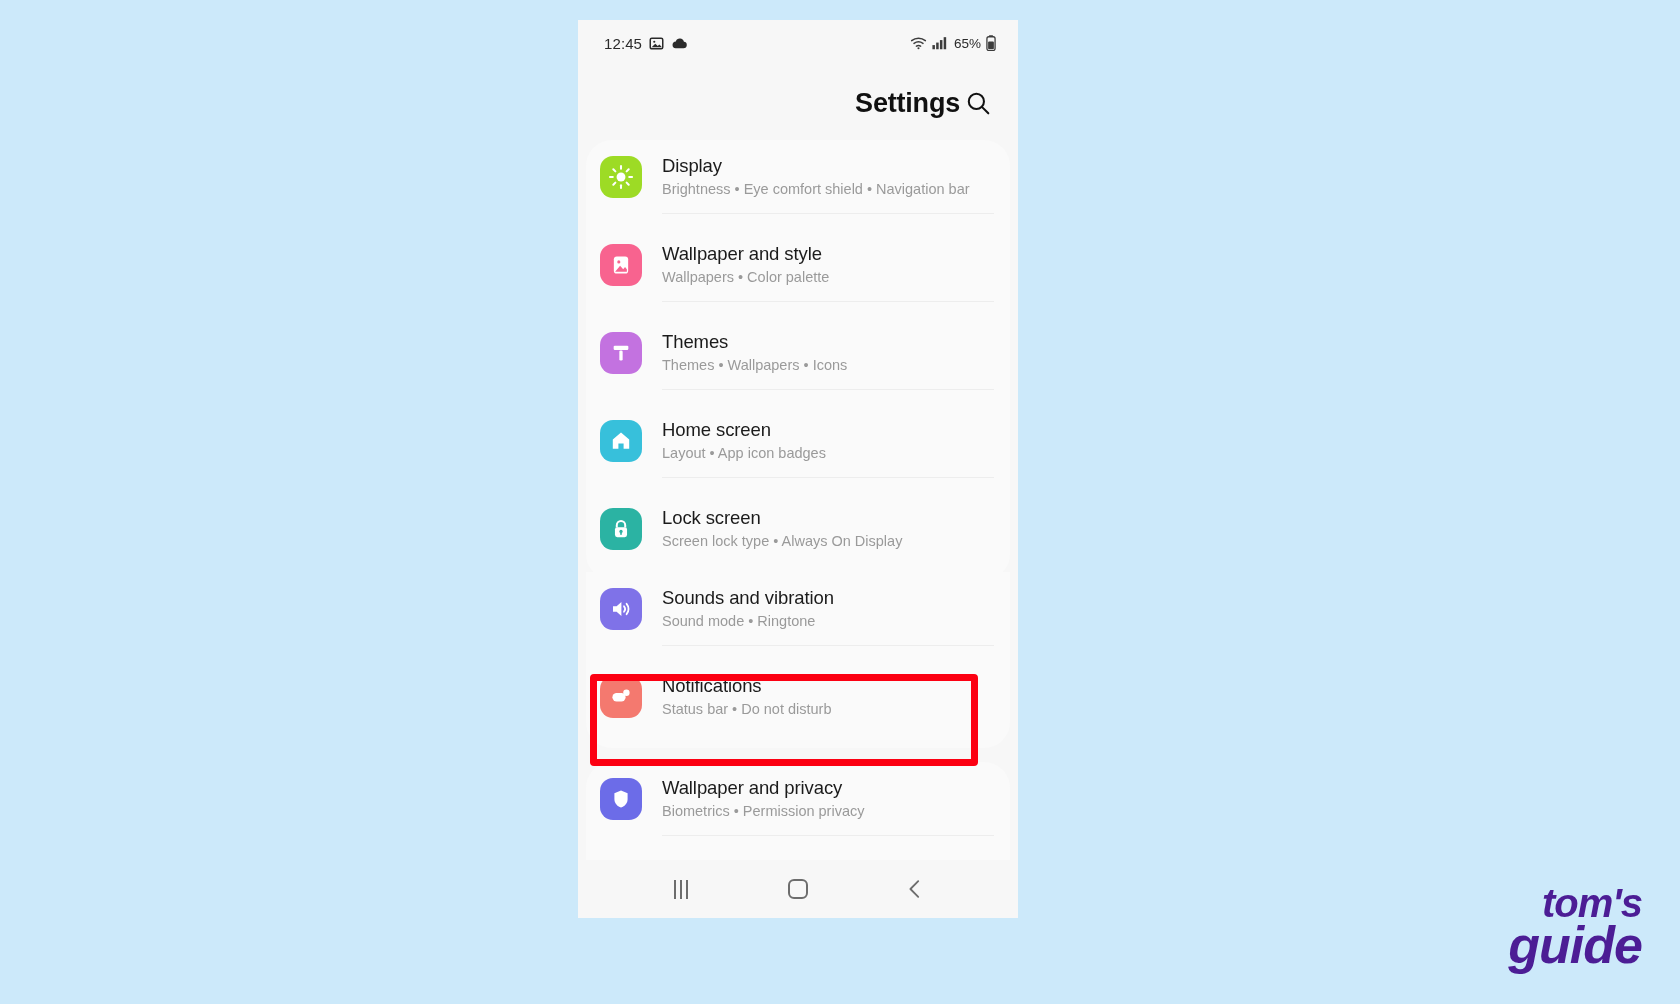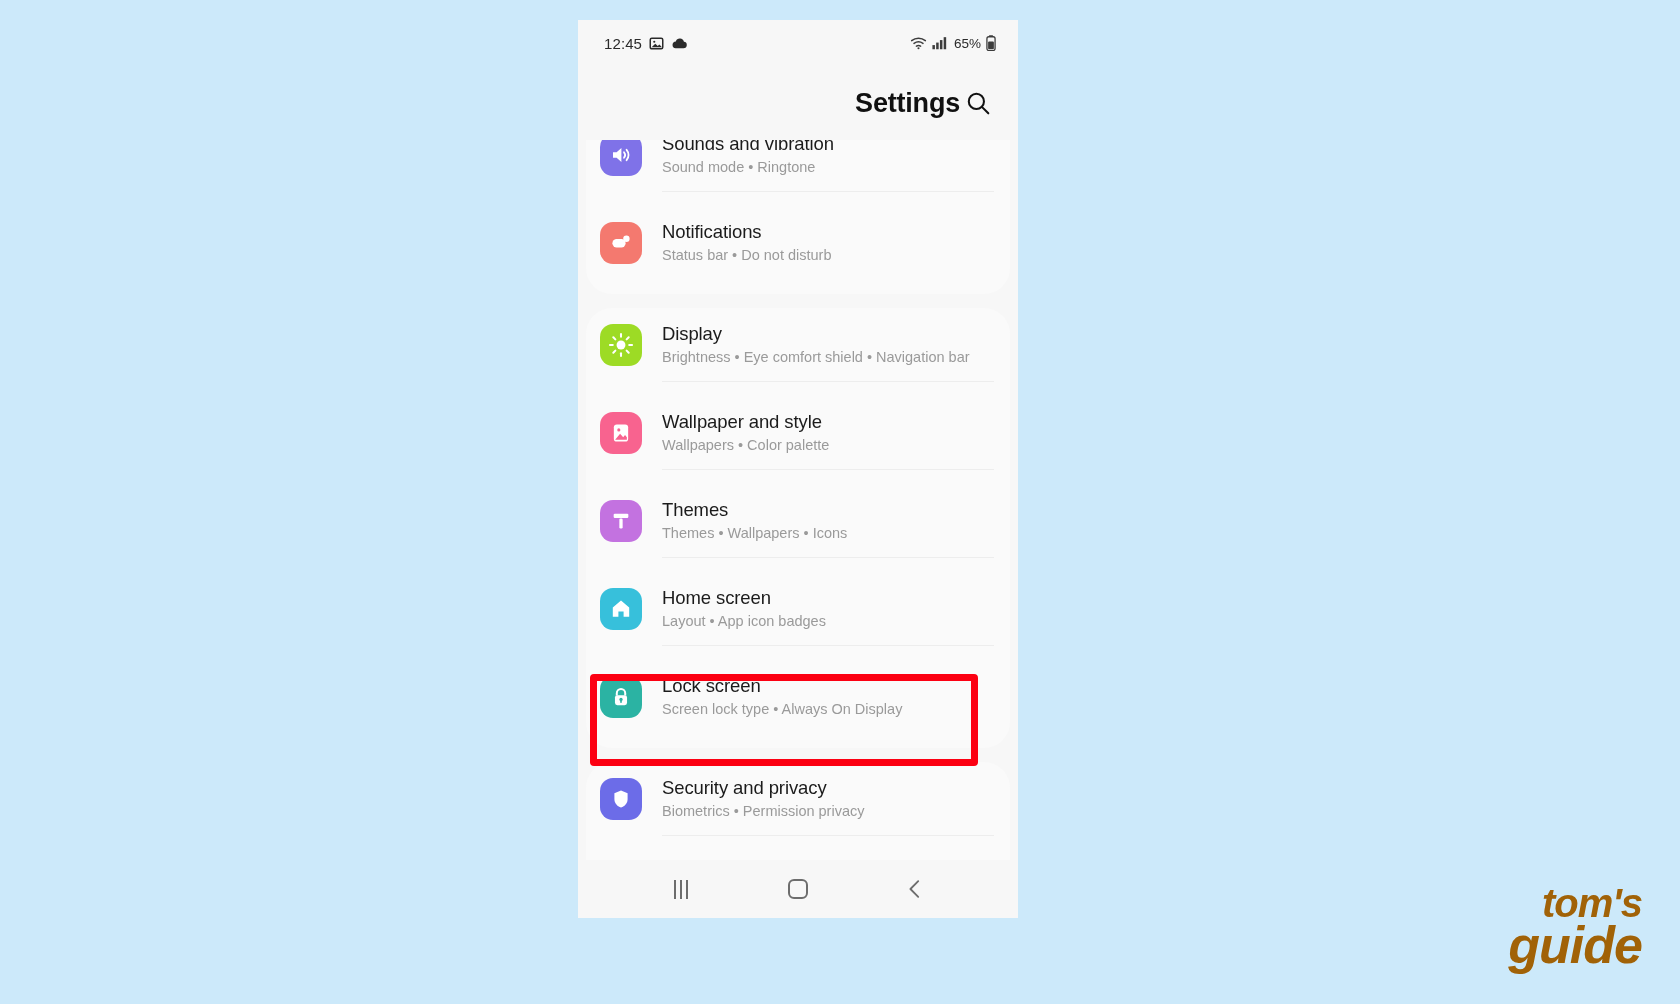--- a/index.html
+++ b/index.html
@@ -10,21 +10,21 @@
     overflow: hidden;
   }
   #root { position: relative; width: 1680px; height: 1004px; }
 
   
   .watermark {
     position: absolute;
     right: 38px; bottom: 34px;
     text-align: right;
     line-height: 0.92;
-    color: #a16207;
+    color: #4c1d95;
     font-weight: bold;
     font-style: italic;
     letter-spacing: -1px;
     user-select: none;
   }
   .watermark .wm1 { display:block; font-size: 40px; }
   .watermark .wm2 { display:block; font-size: 52px; }
 
   
   .phone {
@@ -185,47 +185,20 @@
       <div class="search-btn">
         <svg width="26" height="26" viewBox="0 0 24 24">
           <circle cx="10.5" cy="10.5" r="7" fill="none" stroke="#111" stroke-width="1.9"></circle>
           <path d="M15.8 15.8 L21.5 21.5" stroke="#111" stroke-width="1.9" stroke-linecap="round"></path>
         </svg>
       </div>
     </div>
 
     <div class="scroller">
       <div id="groups-container">
-          <div class="card clipped-top">
-            <div class="row">
-              <div class="icon-wrap" style="background: rgb(127, 114, 232);">
-                <svg width="24" height="24" viewBox="0 0 24 24">
-                  <path d="M4 9.2h3.6L12.4 5v14L7.6 14.8H4z" fill="#fff"></path>
-                  <path d="M15 9.2a4.4 4.4 0 0 1 0 5.6" stroke="#fff" stroke-width="1.8" fill="none" stroke-linecap="round"></path>
-                  <path d="M17.6 6.8a8 8 0 0 1 0 10.4" stroke="#fff" stroke-width="1.8" fill="none" stroke-linecap="round"></path>
-                </svg>
-              </div>
-              <div class="texts">
-                <div class="r-title">Sounds and vibration</div>
-                <div class="r-sub">Sound mode  •  Ringtone</div>
-              </div>
-            </div>
-            <div class="row last">
-              <div class="icon-wrap" style="background: rgb(244, 121, 111);">
-                <svg width="24" height="24" viewBox="0 0 24 24">
-                  <rect x="3.4" y="8" width="13.2" height="8.4" rx="4.2" fill="#fff"></rect>
-                  <circle cx="17.4" cy="7.8" r="3.2" fill="#fff"></circle>
-                </svg>
-              </div>
-              <div class="texts">
-                <div class="r-title">Notifications</div>
-                <div class="r-sub">Status bar  •  Do not disturb</div>
-              </div>
-            </div>
-          </div>
           <div class="card">
             <div class="row">
               <div class="icon-wrap" style="background: rgb(157, 219, 37);">
                 <svg width="26" height="26" viewBox="0 0 24 24">
                   <circle cx="12" cy="12" r="4.1" fill="#fff"></circle>
                   <g stroke="#fff" stroke-width="1.9" stroke-linecap="round">
                     <path d="M12 1.8v2.6"></path>
                     <path d="M12 19.6v2.6"></path>
                     <path d="M1.8 12h2.6"></path>
                     <path d="M19.6 12h2.6"></path>
@@ -285,29 +258,56 @@
                   <circle cx="12" cy="14.6" r="1.8" fill="#2bb3a3"></circle>
                   <rect x="11.1" y="15.2" width="1.8" height="3.4" rx=".9" fill="#2bb3a3"></rect>
                 </svg>
               </div>
               <div class="texts">
                 <div class="r-title">Lock screen</div>
                 <div class="r-sub">Screen lock type  •  Always On Display</div>
               </div>
             </div>
           </div>
+          <div class="card clipped-top">
+            <div class="row">
+              <div class="icon-wrap" style="background: rgb(127, 114, 232);">
+                <svg width="24" height="24" viewBox="0 0 24 24">
+                  <path d="M4 9.2h3.6L12.4 5v14L7.6 14.8H4z" fill="#fff"></path>
+                  <path d="M15 9.2a4.4 4.4 0 0 1 0 5.6" stroke="#fff" stroke-width="1.8" fill="none" stroke-linecap="round"></path>
+                  <path d="M17.6 6.8a8 8 0 0 1 0 10.4" stroke="#fff" stroke-width="1.8" fill="none" stroke-linecap="round"></path>
+                </svg>
+              </div>
+              <div class="texts">
+                <div class="r-title">Sounds and vibration</div>
+                <div class="r-sub">Sound mode  •  Ringtone</div>
+              </div>
+            </div>
+            <div class="row last">
+              <div class="icon-wrap" style="background: rgb(244, 121, 111);">
+                <svg width="24" height="24" viewBox="0 0 24 24">
+                  <rect x="3.4" y="8" width="13.2" height="8.4" rx="4.2" fill="#fff"></rect>
+                  <circle cx="17.4" cy="7.8" r="3.2" fill="#fff"></circle>
+                </svg>
+              </div>
+              <div class="texts">
+                <div class="r-title">Notifications</div>
+                <div class="r-sub">Status bar  •  Do not disturb</div>
+              </div>
+            </div>
+          </div>
           <div class="card">
             <div class="row">
               <div class="icon-wrap" style="background: rgb(108, 108, 232);">
                 <svg width="22" height="22" viewBox="0 0 24 24">
                   <path d="M12 2.8 4.8 5.8v6.2c0 4.4 3 8.1 7.2 9.3 4.2-1.2 7.2-4.9 7.2-9.3V5.8z" fill="#fff"></path>
                 </svg>
               </div>
               <div class="texts">
-                <div class="r-title">Security and privacy</div>
+                <div class="r-title">Wallpaper and privacy</div>
                 <div class="r-sub">Biometrics  •  Permission privacy</div>
               </div>
             </div>
             <div class="row last">
               <div class="icon-wrap" style="background: rgb(76, 184, 76);"></div>
               <div class="texts">
                 <div class="r-title">Location</div>
               </div>
             </div>
           </div>

